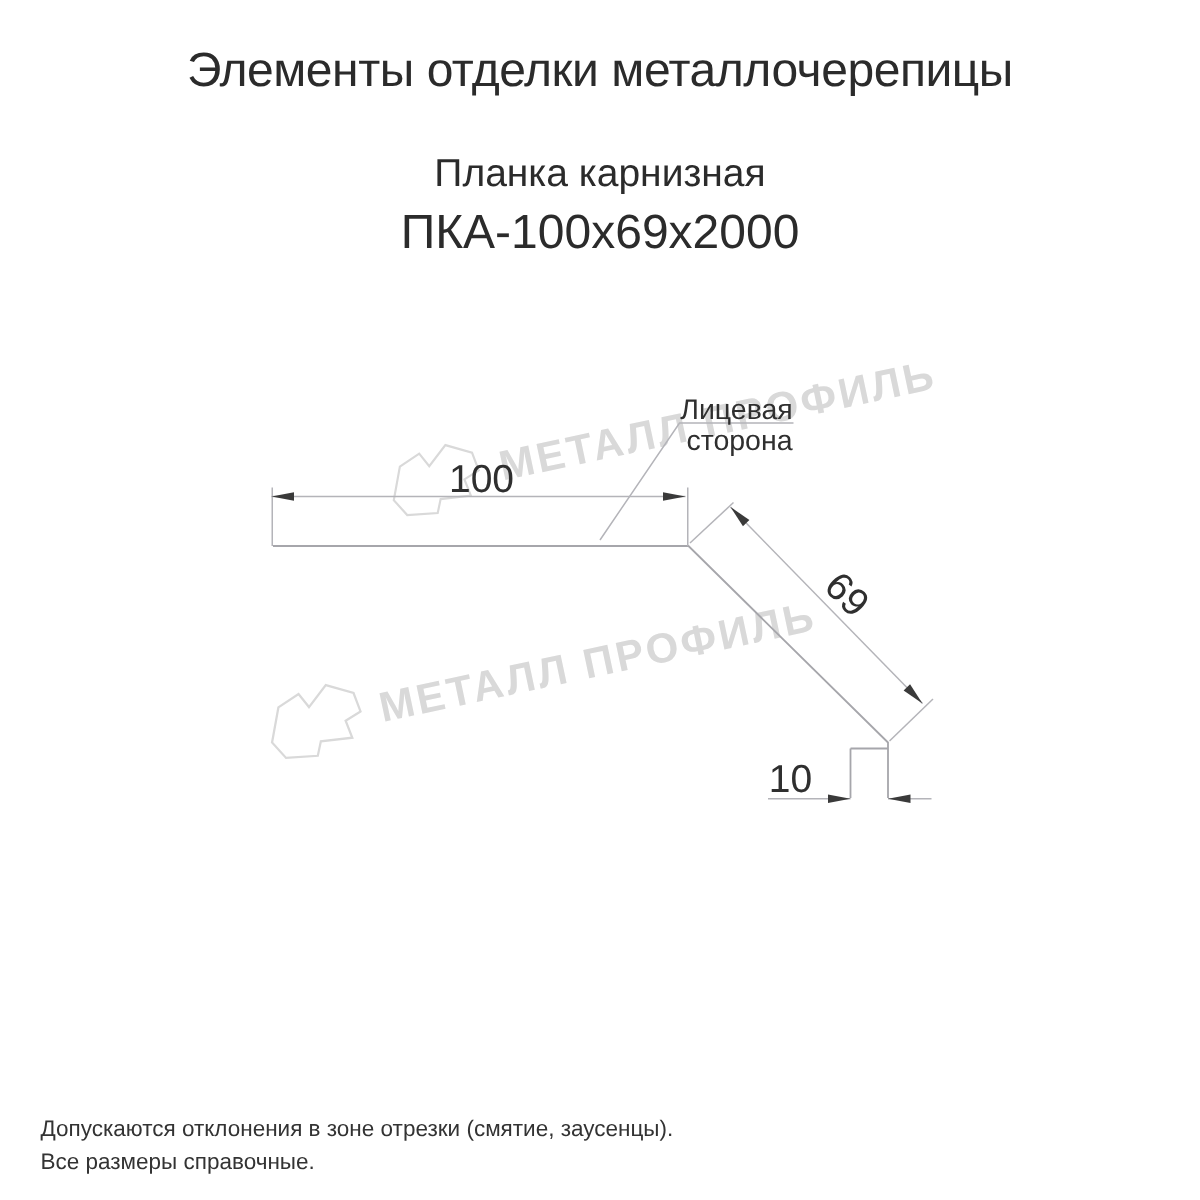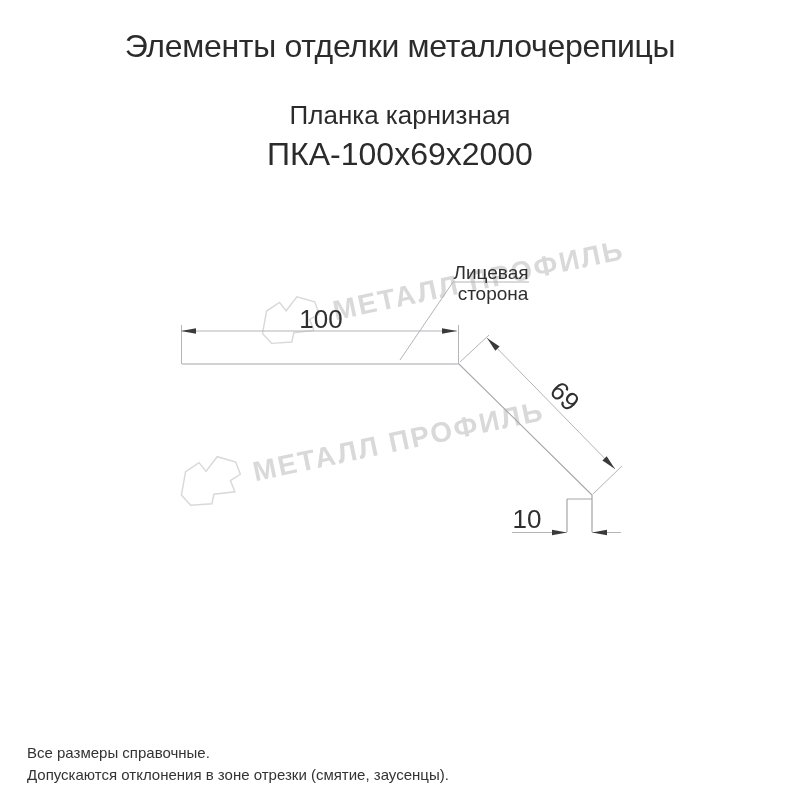--- a/index.html
+++ b/index.html
@@ -93,17 +93,17 @@
     </g>
 
     <g>
       <path class="dimline" d="M400,360 L453,282 L529,282" fill="none"></path>
       <text class="labeltext" x="491" y="279" text-anchor="middle">Лицевая</text>
       <text class="labeltext" x="493" y="300" text-anchor="middle">сторона</text>
     </g>
   </svg>
 
   <div id="footer">
+    <div>Допускаются отклонения в зоне отрезки (смятие, заусенцы).</div>
     <div>Все размеры справочные.</div>
-    <div>Допускаются отклонения в зоне отрезки (смятие, заусенцы).</div>
   </div>
 
 </div>
 
 </body></html>

